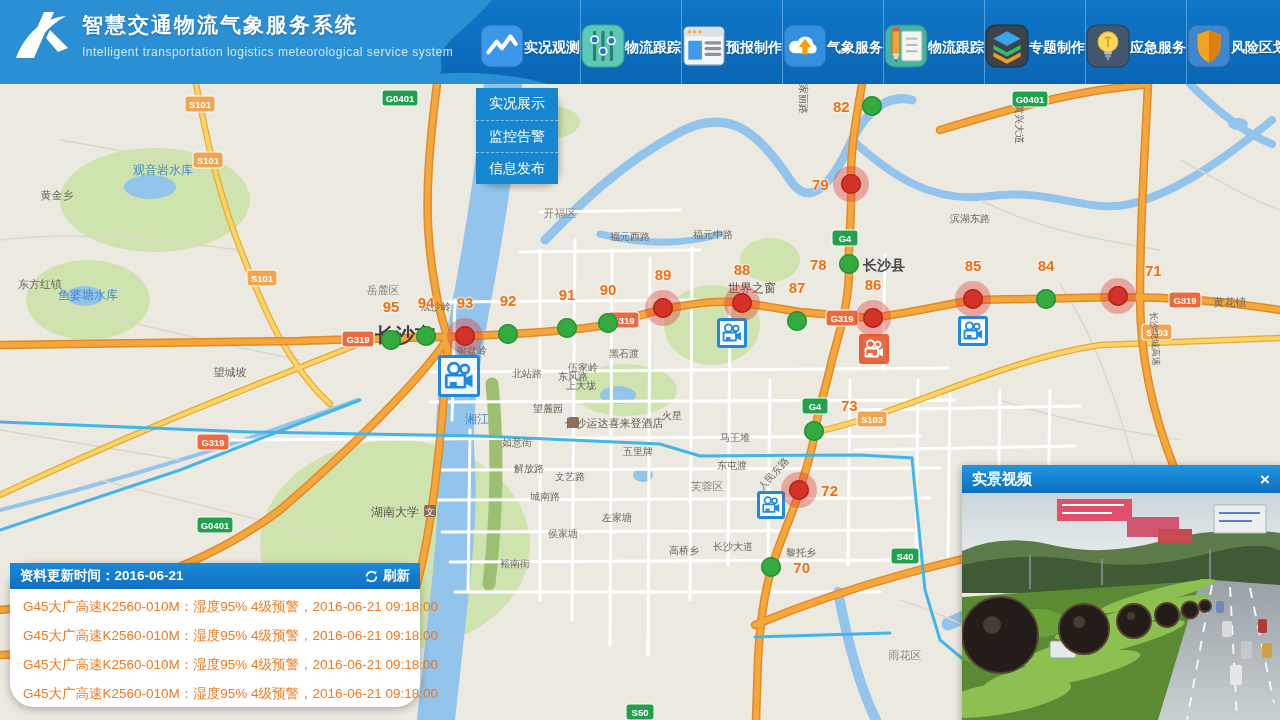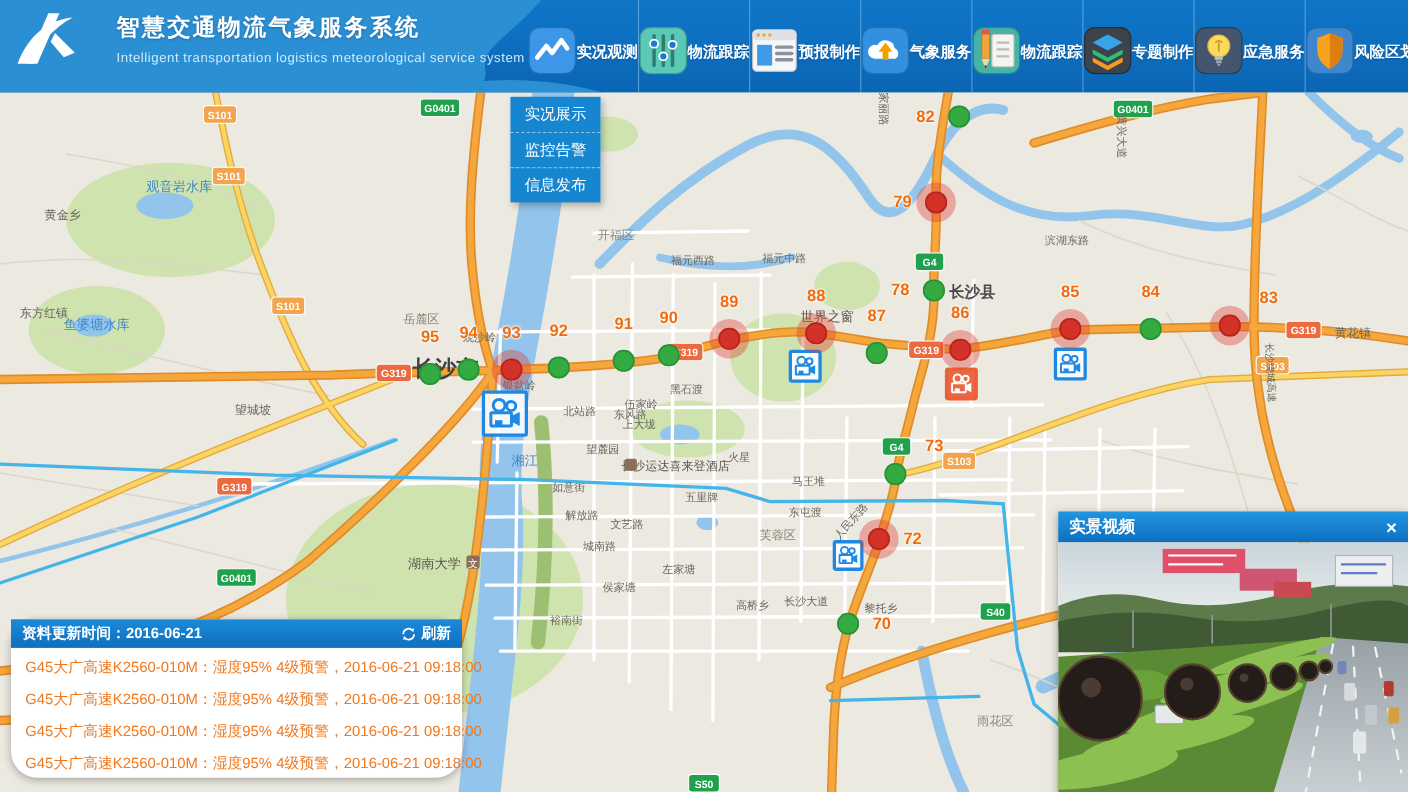--- a/index.html
+++ b/index.html
@@ -6,32 +6,32 @@
   html,body { width:1280px; height:720px; overflow:hidden; }
   body { font-family:"Liberation Sans","DejaVu Sans",sans-serif; background:#ece9e1; }
   .stage { position:relative; width:1280px; height:720px; overflow:hidden; }
 
   
   .map-svg { position:absolute; left:0; top:84px; width:1280px; height:636px; }
 
   
   .header { position:absolute; left:0; top:0; width:1280px; height:84px; background:linear-gradient(180deg,#0f76c8,#0a66b4); overflow:hidden; }
   .header-wave { position:absolute; left:0; top:0; }
-  .brand { position:absolute; left:10px; top:6px; display:flex; align-items:center; z-index:2;gap:24px; }
+  .brand { position:absolute; left:10px; top:6px; display:flex; align-items:center; z-index:2; }
   .brand-text { margin-left:10px; }
   .brand-title { color:#fff; font-size:21px; font-weight:bold; letter-spacing:2px; text-shadow:0 1px 2px rgba(0,40,90,.35); }
   .brand-sub { color:#cfe8fa; font-size:12px; margin-top:6px; letter-spacing:.5px; }
   .nav { position:absolute; left:480px; top:0; width:800px; height:84px; display:flex; z-index:2; }
   .nav-item { flex:1; display:flex; flex-direction:row; align-items:center; justify-content:flex-start; padding-top:8px; cursor:pointer; position:relative; }
   .nav-item + .nav-item { border-left:1px solid rgba(140,200,240,.55); }
   .nav-ico { width:44px; height:44px; }
   .nav-label { margin-top:3px; color:#fff; font-size:14px; font-weight:bold; text-shadow:0 1px 1px rgba(0,40,90,.4); white-space:nowrap; }
 
   
-  .submenu { position:absolute; left:464px; top:88px; width:82px; z-index:30; box-shadow:2px 3px 6px rgba(0,0,0,.25); }
+  .submenu { position:absolute; left:476px; top:88px; width:82px; z-index:30; box-shadow:2px 3px 6px rgba(0,0,0,.25);border-radius:18px; }
   .submenu-item { height:32px; background:#1686d0; color:#fff; font-size:14px; display:flex; align-items:center; justify-content:center; cursor:pointer; }
   .submenu-item + .submenu-item { border-top:1px dashed rgba(220,240,255,.6); }
 
   
   .mk { position:absolute; width:36px; height:36px; z-index:10; cursor:pointer; }
   .mk .halo { position:absolute; left:0; top:0; width:36px; height:36px; border-radius:50%; background:rgba(221,62,50,.38); }
   .mk .dot { position:absolute; border-radius:50%; }
   .mk.red .dot { left:8px; top:8px; width:20px; height:20px; background:#d23228; box-shadow:inset 0 0 0 1.5px #b8241c; }
   .mk.green .dot { left:8px; top:8px; width:20px; height:20px; background:#33ab41; box-shadow:inset 0 0 0 1.5px #2a9236; }
   .mk .num { position:absolute; left:50%; top:-24px; transform:translateX(-50%); color:#f26c0d; font-size:15px; font-weight:bold; text-shadow:0 0 2px #fff,0 0 2px #fff,0 0 3px #fff; }
@@ -485,21 +485,21 @@
       <span class="dot"></span>
       <span class="num">85</span>
     </div>
   <div class="mk green" style="left:1028px;top:281px">
       <span class="dot"></span>
       <span class="num">84</span>
     </div>
   <div class="mk red num-tr" style="left:1100px;top:278px">
       <span class="halo"></span>
       <span class="dot"></span>
-      <span class="num">83</span>
+      <span class="num">71</span>
     </div>
   <div class="mk green num-left" style="left:854px;top:88px">
       <span class="dot"></span>
       <span class="num">82</span>
     </div>
   <div class="mk red num-left" style="left:833px;top:166px">
       <span class="halo"></span>
       <span class="dot"></span>
       <span class="num">79</span>
     </div>

